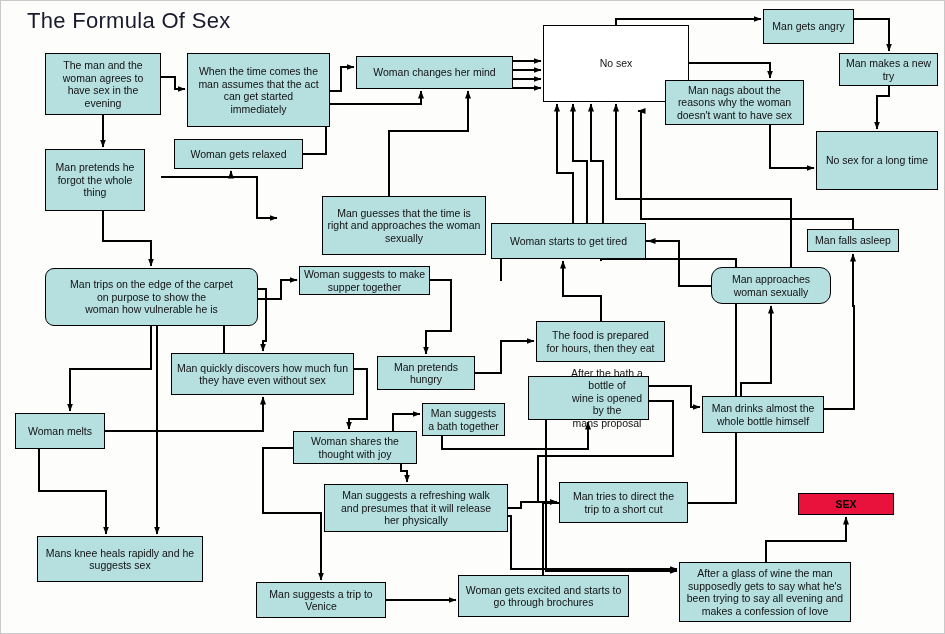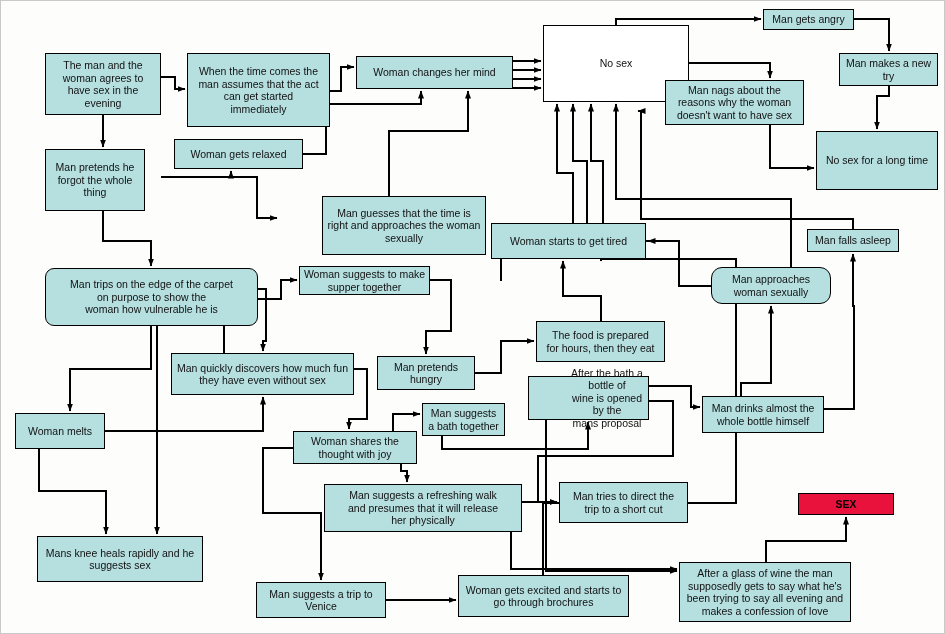--- a/index.html
+++ b/index.html
@@ -51,20 +51,21 @@
     font-family: "Liberation Sans", sans-serif;
     font-weight: normal;
     letter-spacing: 0.3px;
   }
 </style>
 </head>
 <body>
 
 <div id="canvas-wrap">
 
+  <div id="page-title">The Formula Of Sex</div>
 
   <svg class="wires" viewBox="0 0 945 634" xmlns="http://www.w3.org/2000/svg">
     <defs>
       <marker id="ah" markerWidth="9" markerHeight="9" refX="7.5" refY="3.4" orient="auto" markerUnits="userSpaceOnUse">
         <path d="M0,0.4 L8,3.4 L0,6.4 z" fill="#000"></path>
       </marker>
     </defs>
     <g fill="none" stroke="#000" stroke-width="1.1" marker-end="url(#ah)" shape-rendering="crispEdges">
 
       <path d="M160,76 L174,76 L174,88 L184,88"></path>
@@ -167,21 +168,21 @@
       <div class="node" style="left: 44px; top: 52px; width: 116px; height: 62px;">The man and the
 woman agrees to
 have sex in the
 evening</div>
       <div class="node" style="left: 186px; top: 52px; width: 143px; height: 74px;">When the time comes the
 man assumes that the act
 can get started
 immediately</div>
       <div class="node" style="left: 355px; top: 55px; width: 157px; height: 33px;">Woman changes her mind</div>
       <div class="node white" style="left: 542px; top: 24px; width: 146px; height: 77px;">No sex</div>
-      <div class="node" style="left: 762px; top: 8px; width: 91px; height: 21px;">Man gets angry</div>
+      <div class="node" style="left: 762px; top: 8px; width: 91px; height: 35px;">Man gets angry</div>
       <div class="node" style="left: 838px; top: 52px; width: 99px; height: 33px;">Man makes a new
 try</div>
       <div class="node" style="left: 664px; top: 79px; width: 139px; height: 45px;">Man nags about the
 reasons why the woman
 doesn't want to have sex</div>
       <div class="node" style="left: 815px; top: 130px; width: 122px; height: 59px;">No sex for a long time</div>
       <div class="node" style="left: 173px; top: 138px; width: 129px; height: 30px;">Woman gets relaxed</div>
       <div class="node" style="left: 44px; top: 148px; width: 100px; height: 62px;">Man pretends he
 forgot the whole thing</div>
       <div class="node" style="left: 278px; top: 195px; width: 164px; height: 59px; margin-left: 43px;">Man guesses that the time is
@@ -205,21 +206,21 @@
       <div class="node" style="left: 527px; top: 375px; width: 121px; height: 44px; padding-left: 40px;">After the bath a bottle of
 wine is opened by the
 mans proposal</div>
       <div class="node" style="left: 421px; top: 402px; width: 83px; height: 33px;">Man suggests
 a bath together</div>
       <div class="node" style="left: 701px; top: 395px; width: 122px; height: 37px;">Man drinks almost the
 whole bottle himself</div>
       <div class="node" style="left: 14px; top: 412px; width: 90px; height: 36px;">Woman melts</div>
       <div class="node" style="left: 292px; top: 430px; width: 124px; height: 33px;">Woman shares the
 thought with joy</div>
-      <div class="node" style="left: 323px; top: 483px; width: 198px; height: 48px;">Man suggests a refreshing walk
+      <div class="node" style="left: 323px; top: 483px; width: 184px; height: 48px;">Man suggests a refreshing walk
 and presumes that it will release
 her physically</div>
       <div class="node" style="left: 558px; top: 481px; width: 129px; height: 41px;">Man tries to direct the
 trip to a short cut</div>
       <div class="node red" style="left: 797px; top: 492px; width: 96px; height: 22px;">SEX</div>
       <div class="node" style="left: 36px; top: 535px; width: 166px; height: 46px;">Mans knee heals rapidly and he
 suggests sex</div>
       <div class="node" style="left: 255px; top: 581px; width: 130px; height: 36px;">Man suggests a trip to
 Venice</div>
       <div class="node" style="left: 457px; top: 574px; width: 171px; height: 42px;">Woman gets excited and starts to

